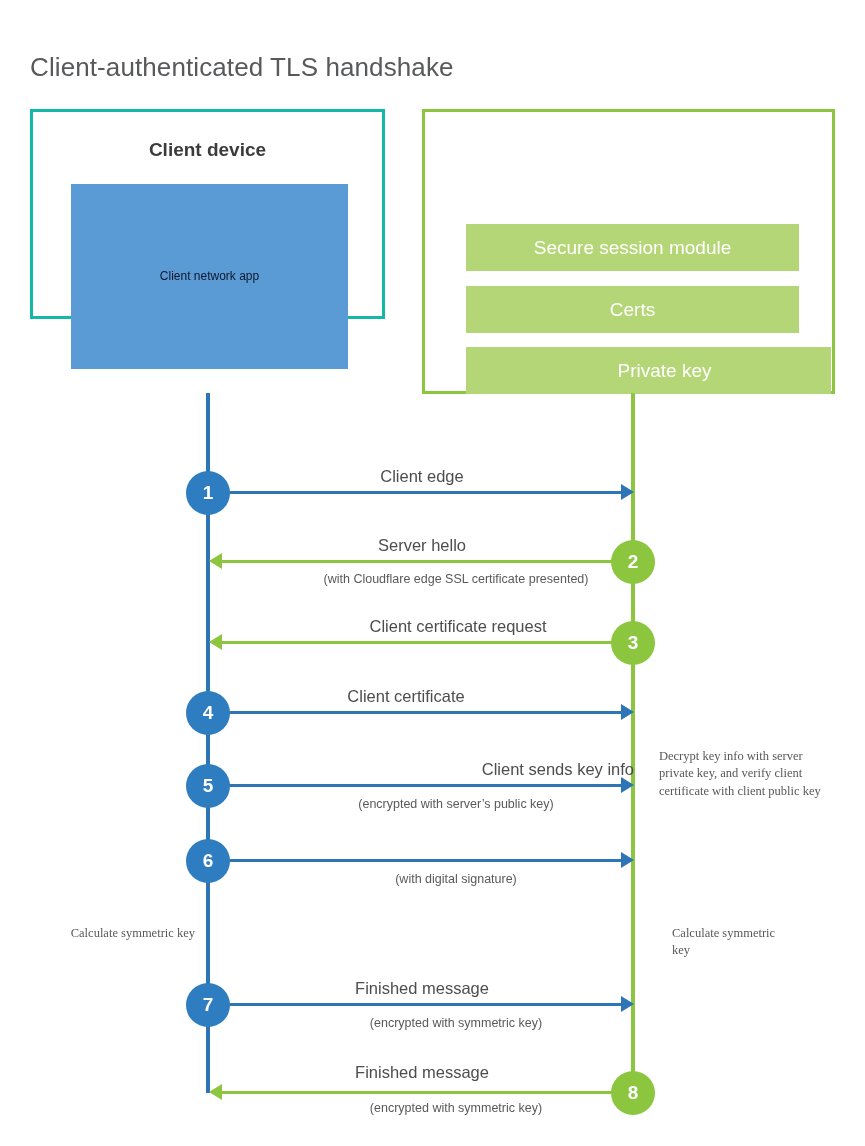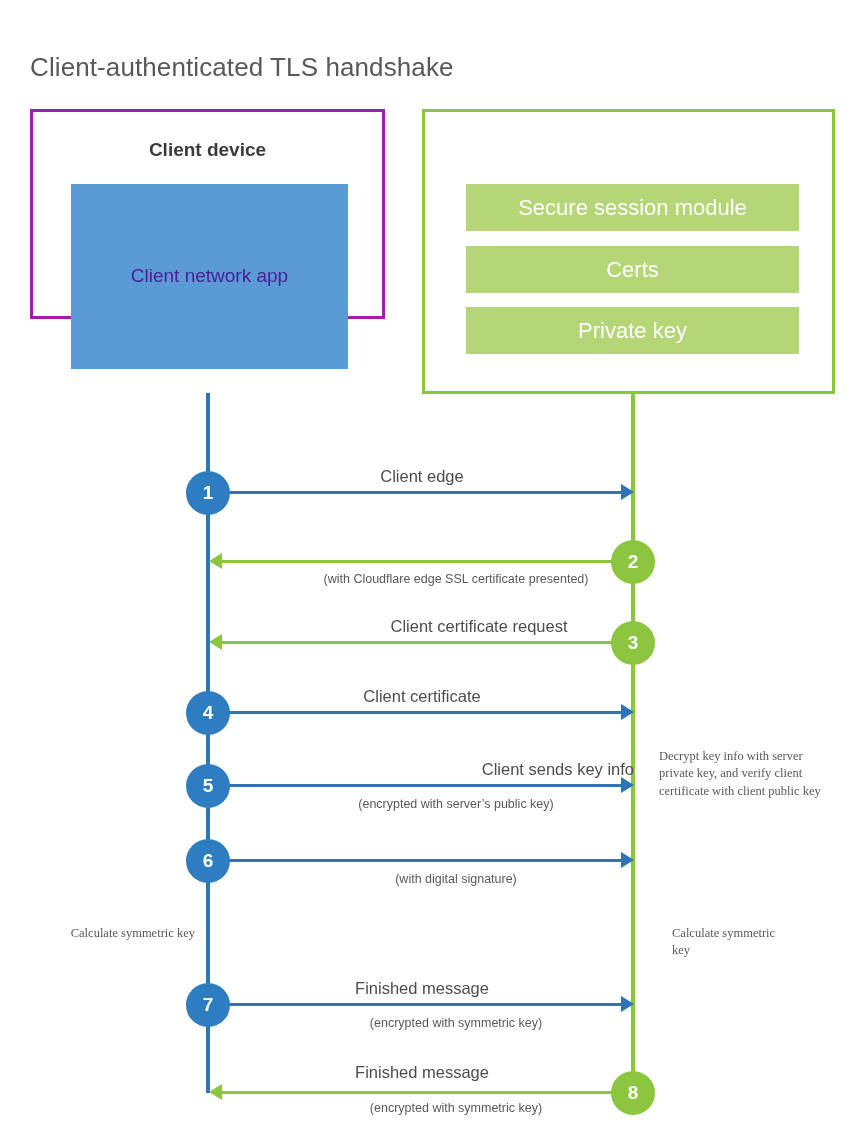--- a/index.html
+++ b/index.html
@@ -30,62 +30,63 @@
   }
 
   
   .party-box{
     box-sizing:border-box;
     background:#ffffff;
   }
   #client-box{
     left:30px; top:109px;
     width:355px; height:210px;
-    border:3px solid #a21caf;
+    border:3px solid #14b8a6;
   }
   #server-box{
     left:422px; top:109px;
     width:413px; height:285px;
     border:3px solid #8cc63f;
   }
   .party-title{
     text-align:center;
     font-size:19px;
     font-weight:bold;
     color:#3b3b3b;
     margin-top:27px;
   }
   #client-app{
     position:absolute;
     left:38px; top:72px;
     width:277px; height:185px;
     background:#5b9bd5;
-    color:#4c1d95;
-    font-size:19px;
+    color:#0f172a;
+    font-size:12px;
     display:flex;
     align-items:center;
     justify-content:center;
     text-align:center;
     line-height:1.3;
   }
   .server-bar{
     position:absolute;
     left:41px;
     width:333px; height:47px;
     background:#b5d677;
     color:#ffffff;
-    font-size:22px;
+    font-size:19px;
     display:flex;
     align-items:center;
     justify-content:center;
     text-align:center;
+    margin-top:40px;
   }
   #server-bar-0{top:72px;}
   #server-bar-1{top:134px;}
-  #server-bar-2{top:195px;}
+  #server-bar-2{top:195px;padding-left:32px;}
 
   
   #lifeline-client{
     left:206px; top:393px;
     width:4px; height:700px;
     background:#2e75b6;
   }
   #lifeline-server{
     left:631px; top:393px;
     width:4px; height:700px;
@@ -159,31 +160,32 @@
   </div>
 
   <div class="abs" id="lifeline-client"></div>
   <div class="abs" id="lifeline-server"></div>
 
   <div class="abs msg-label" style="left:210px;top:467px;width:424px;">Client edge</div>
   <div class="abs arrow-line" style="left:208px;top:491px;width:414px;background:#2e75b6;"></div>
   <div class="abs arrow-head right" style="left:621px;top:484px;"></div>
   <div class="abs step-circle blue" style="left:186px;top:471px;">1</div>
 
+  <div class="abs msg-label" style="left:210px;top:536px;width:424px;">Server hello</div>
   <div class="abs arrow-line" style="left:222px;top:560px;width:412px;background:#8cc63f;"></div>
   <div class="abs arrow-head left" style="left:209px;top:553px;"></div>
   <div class="abs msg-sub" style="left:210px;top:572px;width:424px;">(with Cloudflare edge SSL certificate presented)</div>
   <div class="abs step-circle green" style="left:611px;top:540px;">2</div>
 
-  <div class="abs msg-label" style="left:223px;top:617px;width:424px;padding-left:44px;">Client certificate request</div>
+  <div class="abs msg-label" style="left:202px;top:617px;width:424px;padding-left:44px;">Client certificate request</div>
   <div class="abs arrow-line" style="left:222px;top:641px;width:412px;background:#8cc63f;"></div>
   <div class="abs arrow-head left" style="left:209px;top:634px;"></div>
   <div class="abs step-circle green" style="left:611px;top:621px;">3</div>
 
-  <div class="abs msg-label" style="left:210px;top:687px;width:424px;">Client certificate</div>
+  <div class="abs msg-label" style="left:194px;top:687px;width:424px;">Client certificate</div>
   <div class="abs arrow-line" style="left:208px;top:711px;width:414px;background:#2e75b6;"></div>
   <div class="abs arrow-head right" style="left:621px;top:704px;"></div>
   <div class="abs step-circle blue" style="left:186px;top:691px;">4</div>
 
   <div class="abs msg-label" style="left:210px;top:760px;width:424px;text-align:right;">Client sends key info</div>
   <div class="abs arrow-line" style="left:208px;top:784px;width:414px;background:#2e75b6;"></div>
   <div class="abs arrow-head right" style="left:621px;top:777px;"></div>
   <div class="abs msg-sub" style="left:210px;top:797px;width:424px;">(encrypted with server’s public key)</div>
   <div class="abs step-circle blue" style="left:186px;top:764px;">5</div>
 

